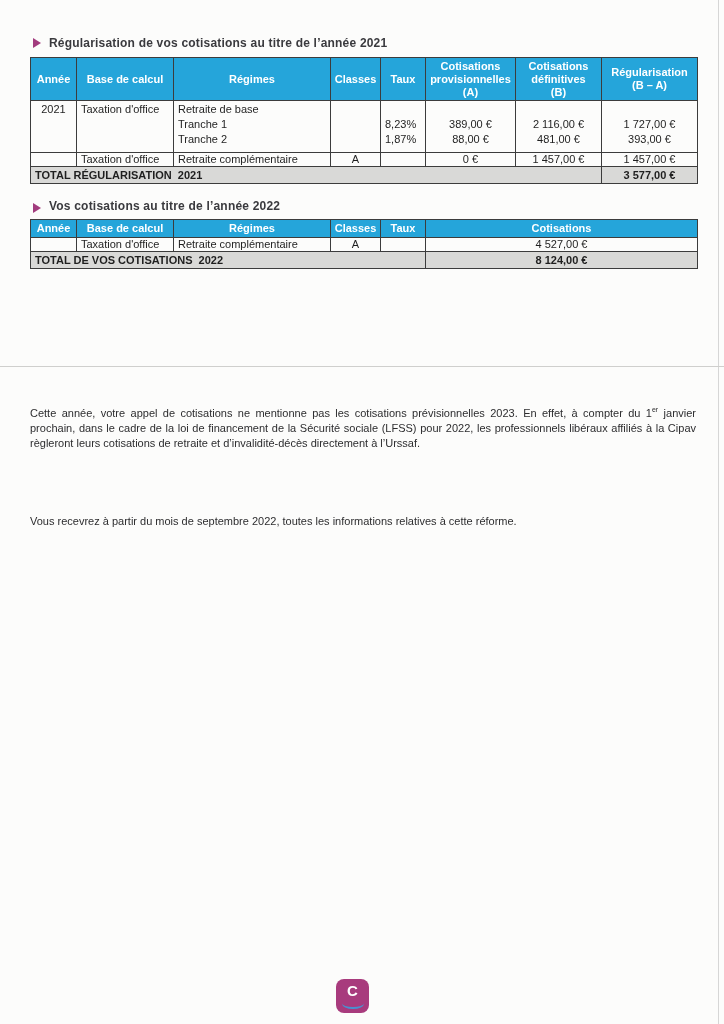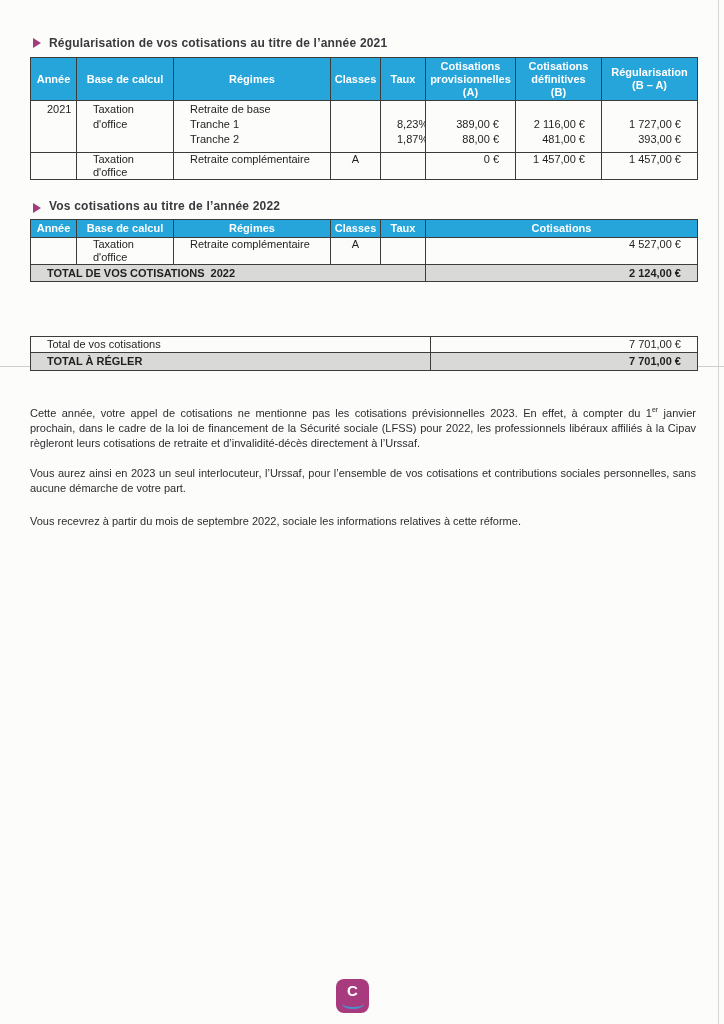--- a/index.html
+++ b/index.html
@@ -12,29 +12,29 @@
   .edge-right{position:absolute;top:0;right:5px;width:1px;height:1024px;background:#d6d6d6;}
   .scan-line{position:absolute;left:0;top:366px;width:724px;height:1px;background:#cfcfcd;}
 
   
   .sec-title{position:absolute;left:33px;display:flex;align-items:center;gap:8px;}
   .tri{width:0;height:0;border-left:8px solid #a23c7e;border-top:5px solid transparent;border-bottom:5px solid transparent;}
   .sec-title .t{font-size:12px;font-weight:bold;color:#3a3a3e;letter-spacing:.2px;}
 
   
   table{border-collapse:collapse;table-layout:fixed;width:667px;font-size:11px;color:#1f1f1f;}
-  td,th{border:1px solid #3c3c3c;padding:1px 16px;overflow:hidden;}
+  td,th{border:1px solid #3c3c3c;padding:1px 4px;overflow:hidden;}
   th{background:#25a5da;color:#fff;font-weight:bold;text-align:center;vertical-align:middle;
      white-space:pre-line;line-height:1.16;padding:2px 2px;}
   td{vertical-align:top;white-space:pre-line;line-height:15px;}
   .tbl1{position:absolute;left:30px;top:57px;}
   .tbl2{position:absolute;left:30px;top:219px;}
   .tbl-totals{position:absolute;left:30px;top:336px;}
   .c-center{text-align:center;}
-  .c-right{text-align:right;}
+  .c-right{text-align:center;}
   .row-multi td{height:49px;}
   .row-single td{height:12px;line-height:13px;padding-top:0;padding-bottom:0;}
   .row-total td{background:#d9d9d7;font-weight:bold;height:14px;line-height:14px;}
   .tbl-totals td{height:13px;line-height:13px;}
   .tbl-totals .row-total td{height:15px;line-height:15px;}
 
   
   .para{position:absolute;left:30px;width:666px;font-size:11px;line-height:15px;
         text-align:justify;color:#2d2d2f;}
   .para sup{font-size:7px;vertical-align:super;line-height:0;}
@@ -108,20 +108,24 @@
     <tr class="row-single">
       <td></td>
       <td>Taxation d'office</td>
       <td>Retraite complémentaire</td>
       <td class="c-center">A</td>
       <td></td>
       <td class="c-right">0 €</td>
       <td class="c-right">1 457,00 €</td>
       <td class="c-right">1 457,00 €</td>
     </tr>
+    <tr class="row-total">
+      <td colspan="7">TOTAL RÉGULARISATION&nbsp; 2021</td>
+      <td class="c-right">3 577,00 €</td>
+    </tr>
   </tbody>
     </table>
 
   <div class="sec-title" style="top:199px;align-items:flex-end;">
     <span class="tri"></span>
     <span class="t">Vos cotisations au titre de l’année 2022</span>
   </div>
 
   <table class="tbl2">
     <colgroup>
@@ -144,45 +148,28 @@
     <tr class="row-single">
       <td></td>
       <td>Taxation d'office</td>
       <td>Retraite complémentaire</td>
       <td class="c-center">A</td>
       <td></td>
       <td class="c-right">4 527,00 €</td>
     </tr>
     <tr class="row-total">
       <td colspan="5">TOTAL DE VOS COTISATIONS&nbsp; 2022</td>
-      <td class="c-right">2 124,00 €</td>
+      <td class="c-right">8 124,00 €</td>
     </tr>
   </tbody>
     </table>
 
-  <table class="tbl-totals">
-    <colgroup>
-        <col style="width:400px">
-        <col style="width:267px">
-      </colgroup>
-    <tbody>
-        <tr>
-      <td>Total de vos cotisations</td>
-      <td class="c-right">7 701,00 €</td>
-    </tr>
-    <tr class="row-total">
-      <td>TOTAL À RÉGLER</td>
-      <td class="c-right">7 701,00 €</td>
-    </tr>
-  </tbody>
-    </table>
 
   <p class="para p1"><span>Cette année, votre appel de cotisations ne mentionne pas les cotisations prévisionnelles 2023. En effet, à compter du 1</span><sup>er</sup><span> janvier prochain, dans le cadre de la loi de financement de la Sécurité sociale (LFSS) pour 2022, les professionnels libéraux affiliés à la Cipav règleront leurs cotisations de retraite et d’invalidité-décès directement à l’Urssaf.</span></p>
 
-  <p class="para p2">Vous aurez ainsi en 2023 un seul interlocuteur, l’Urssaf, pour l’ensemble de vos cotisations et contributions sociales personnelles, sans aucune démarche de votre part.</p>
 
-  <p class="para p3">Vous recevrez à partir du mois de septembre 2022, sociale les informations relatives à cette réforme.</p>
+  <p class="para p3">Vous recevrez à partir du mois de septembre 2022, toutes les informations relatives à cette réforme.</p>
 
   <div class="logo">
     <div class="letter">C</div>
     <div class="smile"></div>
   </div>
 </div>
 
 </body></html>

